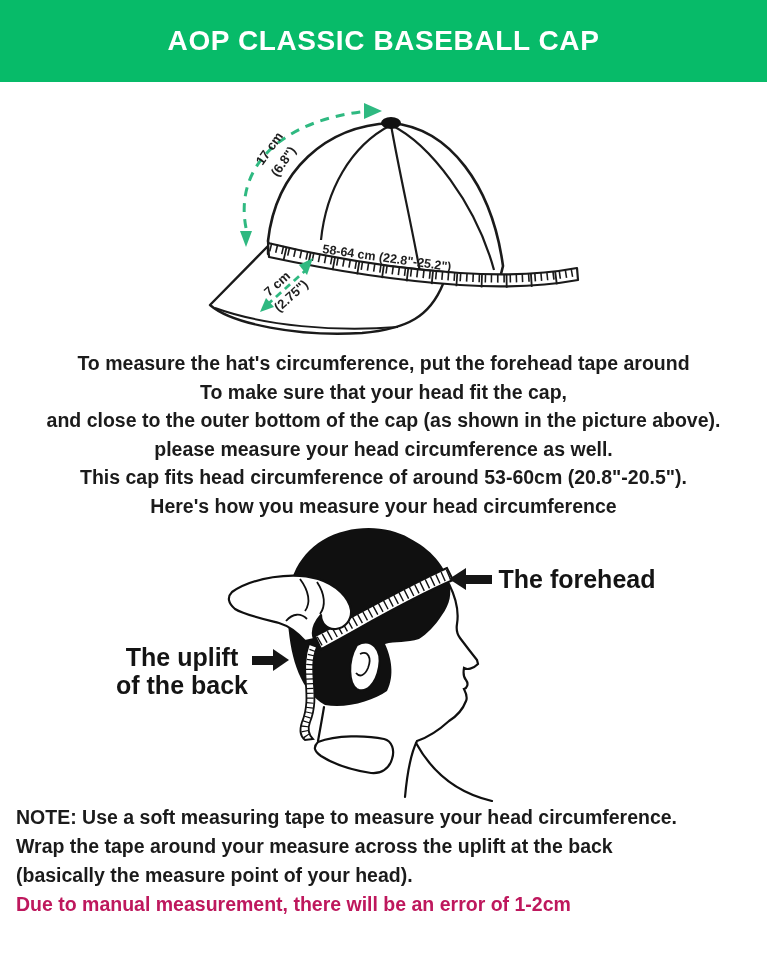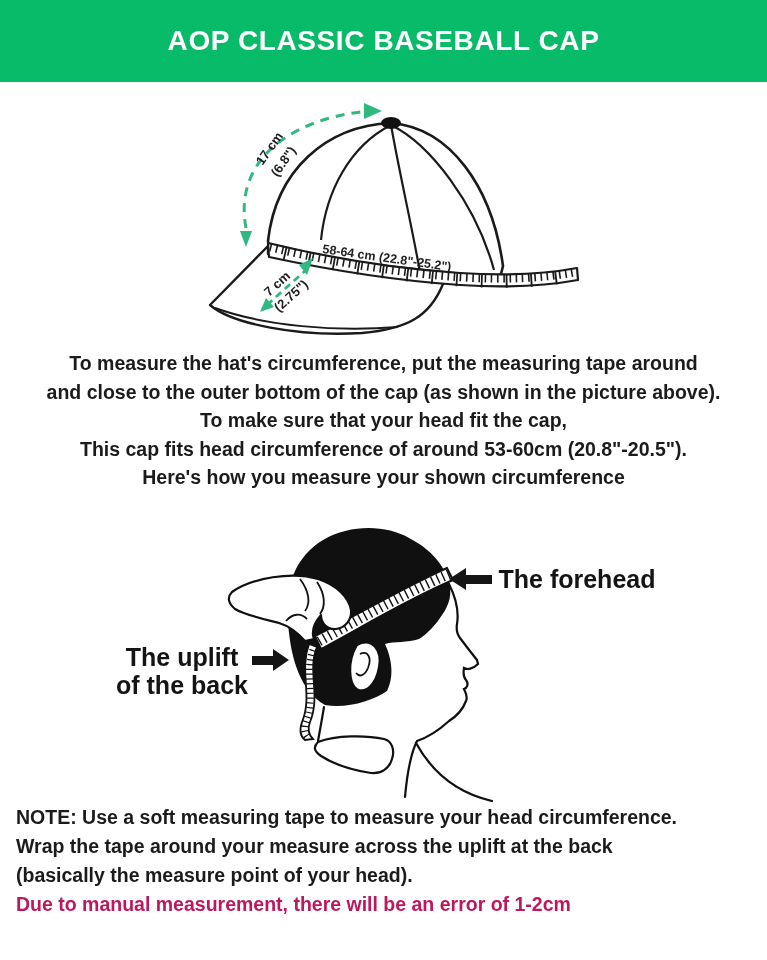--- a/index.html
+++ b/index.html
@@ -71,25 +71,26 @@
 
       <text class="cap-label" text-anchor="middle" transform="translate(273,65) rotate(-55)">17 cm</text>
       <text class="cap-label" text-anchor="middle" transform="translate(287,78) rotate(-55)">(6.8")</text>
       <text class="tape-label" transform="translate(322,167) rotate(8)">58-64 cm (22.8"-25.2")</text>
       <text class="cap-label" text-anchor="middle" transform="translate(280,201) rotate(-42)">7 cm</text>
       <text class="cap-label" text-anchor="middle" transform="translate(294,213) rotate(-42)">(2.75")</text>
     </svg>
   </div>
 
   <div class="instructions">
-    <div>To measure the hat's circumference, put the measuring tape around</div>
+    <div>To measure the hat's circumference, put the forehead tape around</div>
+    <div>To make sure that your head fit the cap,</div>
     <div>and close to the outer bottom of the cap (as shown in the picture above).</div>
-    <div>To make sure that your head fit the cap,</div>
+    <div>please measure your head circumference as well.</div>
     <div>This cap fits head circumference of around 53-60cm (20.8"-20.5").</div>
-    <div>Here's how you measure your shown circumference</div>
+    <div>Here's how you measure your head circumference</div>
   </div>
 
   <div class="figure-head">
     <svg width="767" height="292" viewBox="0 0 767 292">
 
       <path d="M 449,73 C 445,56 431,39 409,28 C 386,15 351,14 323,30 C 297,45 283,77 288,113
                C 291,151 301,181 325,195 C 346,199 373,191 387,181 C 395,165 391,147 385,134
                C 395,131 407,133 419,129 C 427,124 435,116 442,105 C 450,94 452,83 449,73 Z" fill="#101010"></path>
 
       <path d="M 357,135 C 372,127 382,140 379,157 C 376,174 366,184 357,179 C 349,174 347,152 357,135 Z" fill="#ffffff" stroke="#101010" stroke-width="2"></path>

